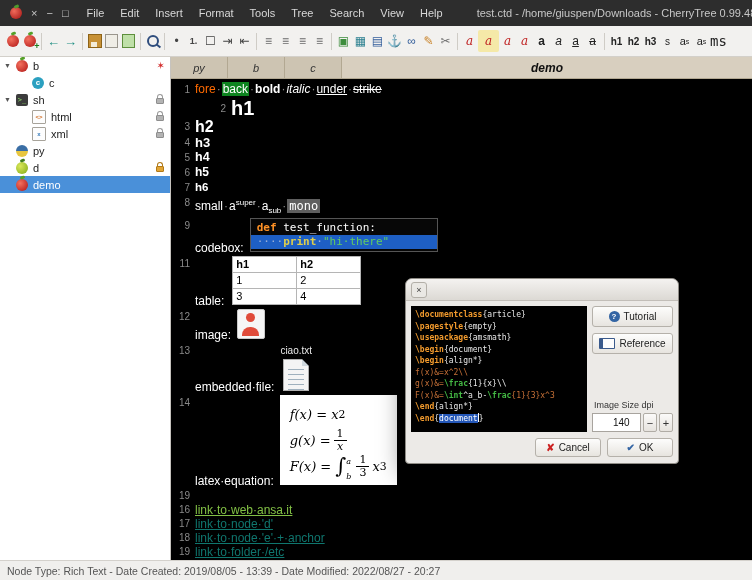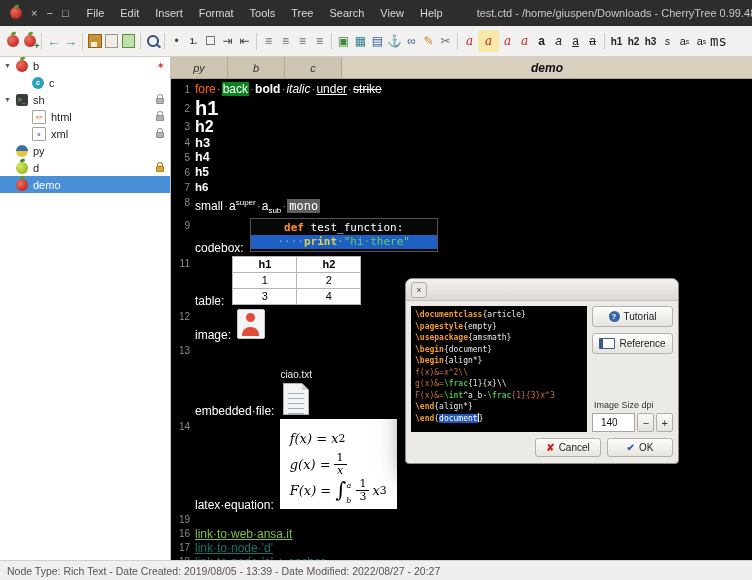--- a/index.html
+++ b/index.html
@@ -112,51 +112,51 @@
         color:#8a8a8a; font-size:10px; vertical-align:top; font-style:normal;
         font-weight:normal; text-decoration:none; }
   .sep { color:#8f8f8f; padding:0 1px; }
   .l1 { line-height:17px; }
   .t-fore { color:#ff6a00; }
   .t-back { background:#0e8420; color:#fff; padding:0 1px; }
   .t-bold { font-weight:bold; }
   .t-italic { font-style:italic; }
   .t-under { text-decoration:underline; }
   .t-strike { text-decoration:line-through; }
-  .lh1 { font-size:20px; font-weight:bold; line-height:21px; }
+  .lh1 { font-size:20px; font-weight:bold; line-height:21px;margin-left:36px; }
   .lh2 { font-size:16px; font-weight:bold; line-height:16px; }
   .lh3 { font-size:13px; font-weight:bold; line-height:15px; }
   .lh4 { font-size:12.5px; font-weight:bold; line-height:15px; }
   .lh5 { font-size:12px; font-weight:bold; line-height:15px; }
   .lh6 { font-size:11.5px; font-weight:bold; line-height:15px; }
   .t-small { font-size:12px; }
   .l8 sup, .l8 sub { font-size:8px; }
   .t-mono { font-family:"DejaVu Sans Mono", monospace; background:#5f5f5f; color:#fff; padding:0 2px; }
-  .obj { display:inline-block; overflow:hidden; vertical-align:baseline;text-align:center; }
+  .obj { display:inline-block; overflow:hidden; vertical-align:baseline; }
   .codebox { background:#070707; border:1px solid #555; margin-left:6px;
              font-family:"DejaVu Sans Mono", monospace; font-size:11px; line-height:14px;
              min-width:186px; padding:2px 0 2px 0; }
   .cb-line { padding:0 6px; }
   .cb-kw { color:#ff9226; font-weight:bold; }
   .cb-sel { background:#1e5fc4; }
   .cb-dots { color:#9ab0d8; }
   .cb-print { color:#e0cf4a; font-weight:bold; }
   .cb-str { color:#62cd62; }
   .anchor-ic { font-size:12px; color:#8aa0b8; margin-left:3px; }
   .etable-wrap { margin-left:8px; background:#fff; }
   .etable { border-collapse:collapse; font-size:11px; color:#000; }
   .etable td { border:1px solid #b5b5b5; width:57px; height:13px; padding:0 3px; background:#fff; }
   .etable .th { font-weight:bold; }
   .img-card { width:26px; height:28px; background:#f6f6f6; border:1px solid #c9c9c9;
               border-radius:2px; margin-left:6px; position:relative; }
   .img-card::before { content:""; position:absolute; top:3px; left:8px; width:9px; height:9px;
                       border-radius:50%; background:#e04b3a; }
   .img-card::after { content:""; position:absolute; bottom:2px; left:4px; width:17px; height:9px;
                      border-radius:8px 8px 0 0; background:#e04b3a; }
-  .filewrap { margin-left:6px; text-align:center;margin-top:24px; }
+  .filewrap { margin-left:6px; text-align:center; }
   .file-name { font-size:10px; color:#e8e8e8; margin-bottom:1px; }
   .file-page { width:24px; height:30px; margin:0 auto; background:#f4f4f4; border:1px solid #b0b0b0;
                position:relative;
                background-image:repeating-linear-gradient(#f4f4f4 0 4px, #9fb0bd 4px 5px);
                background-size:16px 100%; background-position:4px 5px; background-repeat:no-repeat;
                background-color:#f4f4f4; }
   .file-page::before { content:""; position:absolute; top:-1px; right:-1px;
                        border-style:solid; border-width:0 7px 7px 0; border-color:#000 #000 #cfd8de #cfd8de; }
   .latex-card { background:#fff; color:#000; margin-left:6px; padding:6px 10px;
                 font-family:"DejaVu Serif", serif; }
@@ -201,21 +201,21 @@
              border-radius:3px; display:flex; align-items:center; justify-content:center; gap:4px;
              font-size:10px; color:#222; margin-bottom:6px; }
   .ico-round { width:11px; height:11px; border-radius:50%; background:#3465a4; color:#fff;
                font-size:8px; font-weight:bold; display:flex; align-items:center; justify-content:center; }
   .ico-book { width:11px; height:9px; background:#fdfdfd; border:1px solid #3a5a8c;
               border-left:4px solid #3a5a8c; border-radius:1px; }
   .dlg-spacer { flex:1; }
   .dpi-label { font-size:9px; color:#333; margin:2px 0 3px 2px; }
   .dpi-row { display:flex; gap:2px; }
   .dpi-value { width:34px; height:17px; background:#fff; border:1px solid #a8a49e;
-               font-size:10px; color:#111; display:flex; align-items:center; padding-left:8px; }
+               font-size:10px; color:#111; display:flex; align-items:center; padding-left:20px; }
   .dpi-btn { width:17px; height:19px; background:linear-gradient(#fbfaf9,#e6e3de);
              border:1px solid #b0aca5; border-radius:2px; font-size:11px; color:#333;
              display:flex; align-items:center; justify-content:center; }
   .dlg-footer { display:flex; justify-content:flex-end; gap:6px; padding:3px 5px 6px 5px; }
   .foot-btn { width:66px; height:19px; background:linear-gradient(#fdfdfc,#e7e4df);
               border:1px solid #b5b1aa; border-radius:3px; display:flex; align-items:center;
               justify-content:center; gap:4px; font-size:10px; color:#222; }
   .ico-cancel { color:#cc2222; font-size:10px; font-weight:bold; }
   .ico-ok { color:#3465a4; font-size:10px; font-weight:bold; }
 

